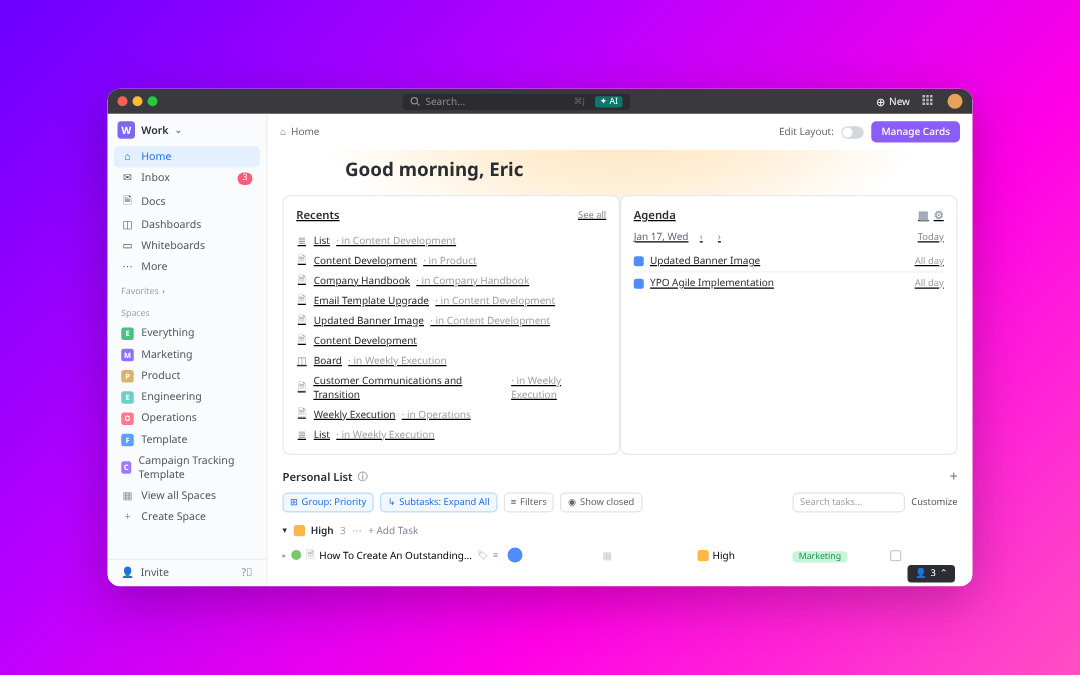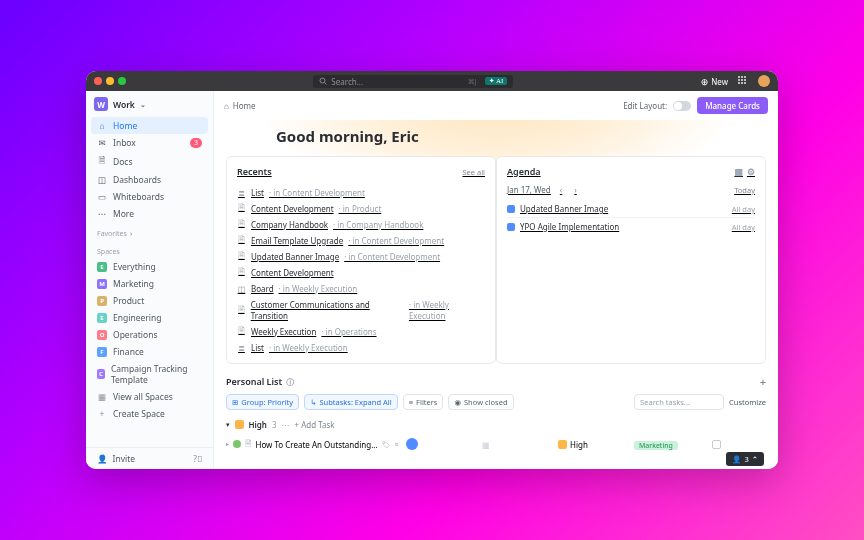--- a/index.html
+++ b/index.html
@@ -1,23 +1,23 @@
 <!DOCTYPE html>
 <html><head>
 <meta charset="utf-8">
 <style>
 * { margin: 0; padding: 0; box-sizing: border-box; font-family: -apple-system, system-ui, sans-serif; }
 body { width: 864px; height: 540px; overflow: hidden; background: linear-gradient(135deg,#6a00ff,#b400ff,#ff00e6,#ff4fc3); display:flex; align-items:center; justify-content:center; }
 .window { width: 692px; height: 398px; background:#fff; border-radius:10px; overflow:hidden; box-shadow:0 12px 40px rgba(0,0,0,.25); display:flex; flex-direction:column; }
 .titlebar { height:20px; background:#3a3a3d; display:flex; align-items:center; gap:4px; padding:0 8px; }
 .tdot { width:8px; height:8px; border-radius:50%; }
 .tred{background:#ff5f57}.tyel{background:#febc2e}.tgrn{background:#28c840}
-.tsearch { margin:0 auto; width:200px; height:13px; background:#2c2c2e; border-radius:3px; display:flex; align-items:center; padding:0 6px; gap:4px; color:#8d8d90; font-size:8px; }
+.tsearch { margin:0 auto; width:182px; height:13px; background:#2c2c2e; border-radius:3px; display:flex; align-items:center; padding:0 6px; gap:4px; color:#8d8d90; font-size:8px; }
 .tsearch .kbd { margin-left:auto; background:transparent; font-size:7px; opacity:.6; }
-.tsearch .ai { background:#0f766e; color:#fff; padding:0 4px; border-radius:2px; font-size:7px; margin-left:4px;font-family:Liberation Serif, serif; }
+.tsearch .ai { background:#0f766e; color:#fff; padding:0 4px; border-radius:2px; font-size:7px; margin-left:4px; }
 .tnew { color:#fff; font-size:8px; display:flex; align-items:center; gap:3px; }
 .tapps { width:10px; height:10px; display:grid; grid-template-columns:repeat(3,2px); grid-template-rows:repeat(3,2px); gap:1px; margin:0 6px; }
 .tapps span{background:#bbb}
 .tavatar { width:12px; height:12px; border-radius:50%; background:#e6a35b; }
 .body { flex:1; display:flex; overflow:hidden; }
 .sidebar { width:128px; background:#fafbfc; border-right:1px solid #eceef1; display:flex; flex-direction:column; font-size:8.5px; color:#4f5762; }
 .ws { display:flex; align-items:center; gap:5px; padding:6px 8px; font-weight:600; color:#2a2e34; }
 .wsicon { width:14px; height:14px; border-radius:3px; background:#7b68ee; color:#fff; display:flex; align-items:center; justify-content:center; font-size:8px; font-weight:700; }
 .chev { font-size:7px; color:#787f8a; }
 .nav { display:flex; flex-direction:column; padding:0 5px; }
@@ -163,21 +163,21 @@
           <div class="spi">
             <span class="sq" style="background:#6ad1c6">E</span>
             <span>Engineering</span>
           </div>
           <div class="spi">
             <span class="sq" style="background:#ff7a8a">O</span>
             <span>Operations</span>
           </div>
           <div class="spi">
             <span class="sq" style="background:#5aa2ff">F</span>
-            <span>Finance</span>
+            <span>Template</span>
           </div>
           <div class="spi">
             <span class="sq" style="background:#a079ff">C</span>
             <span>Campaign Tracking Template</span>
           </div>
         </div>
       <div class="spi">
           <span class="ico" style="color:#8a909b">▦</span>
           <span>View all Spaces</span>
         </div>

